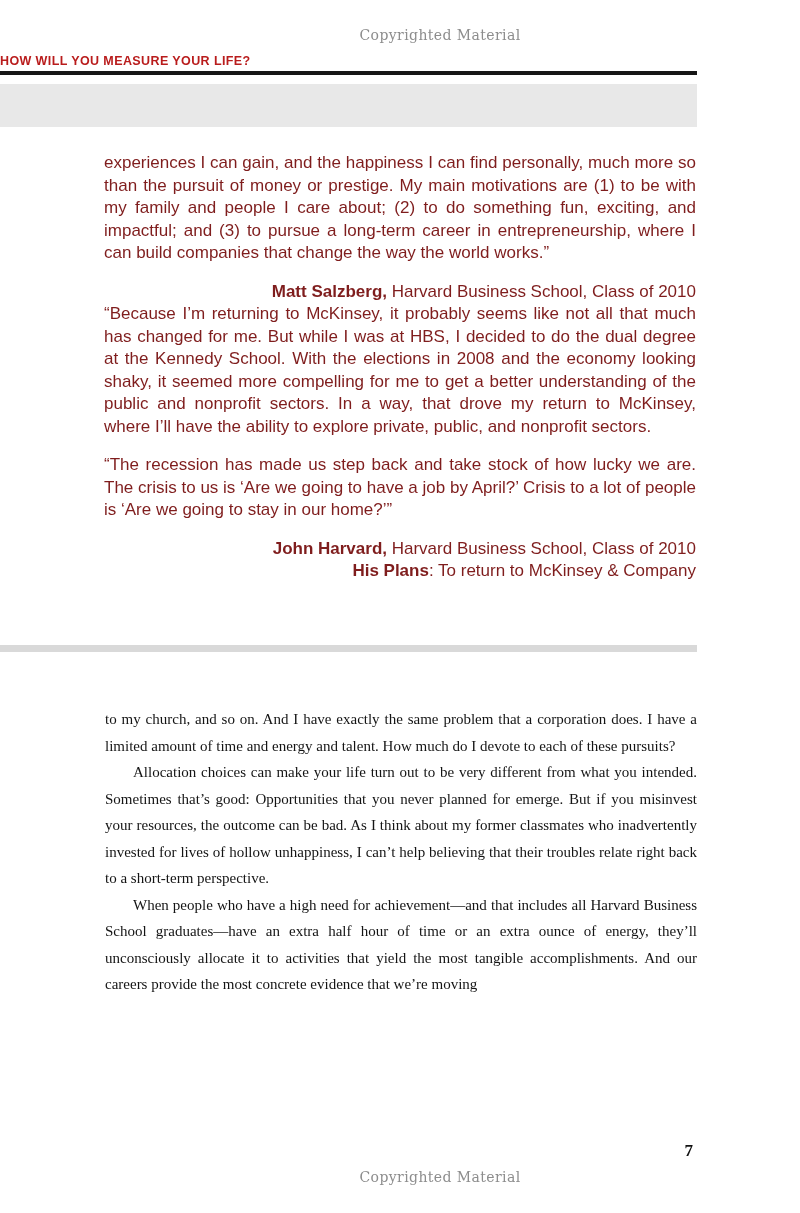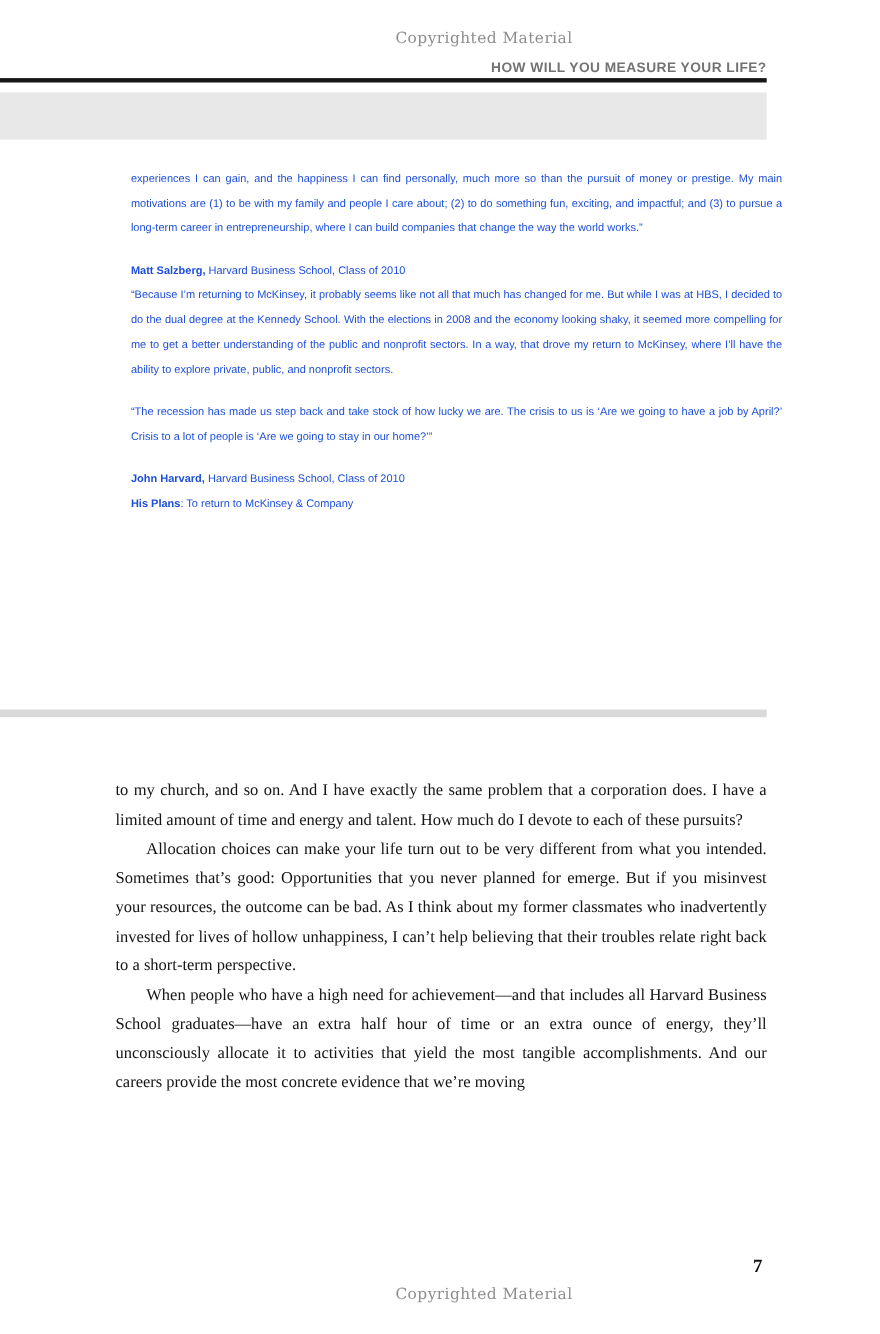--- a/index.html
+++ b/index.html
@@ -25,26 +25,25 @@
     margin-left: 40px;
   }
   .copyright-top { top: 27px; }
   .copyright-bottom { top: 1169px; }
 
   .running-head {
     position: absolute;
     top: 54px;
     left: 0;
     width: 697px;
-    text-align: right;
     font-family: "Liberation Sans", sans-serif;
     font-weight: bold;
     font-size: 12.5px;
     letter-spacing: 0.4px;
-    color: #737373;
+    color: #b91c1c;
   }
 
   .rule-black {
     position: absolute;
     top: 71px;
     left: 0;
     width: 697px;
     height: 4px;
     background: #161616;
   }
@@ -54,30 +53,30 @@
     top: 84px;
     left: 0;
     width: 697px;
     height: 43px;
     background: #e8e8e8;
   }
 
   .quote-block {
     position: absolute;
     top: 152px;
-    left: 119px;
+    left: 104px;
     width: 592px;
     font-family: "Liberation Sans", sans-serif;
-    font-size: 10px;
+    font-size: 17px;
     line-height: 22.5px;
-    color: #1d4ed8;
+    color: #7f1d1d;
   }
   .quote-block p { margin: 0 0 16px 0; }
   .quote-block p.quote-para { text-align: justify; }
-  .quote-block p.attr-line { margin: 0; }
+  .quote-block p.attr-line { margin: 0; text-align: right; }
   .quote-block p.attr-last { margin: 0 0 16px 0; }
   .bold { font-weight: bold; }
 
   .rule-gray {
     position: absolute;
     top: 645px;
     left: 0;
     width: 697px;
     height: 7px;
     background: #d9d9d9;

